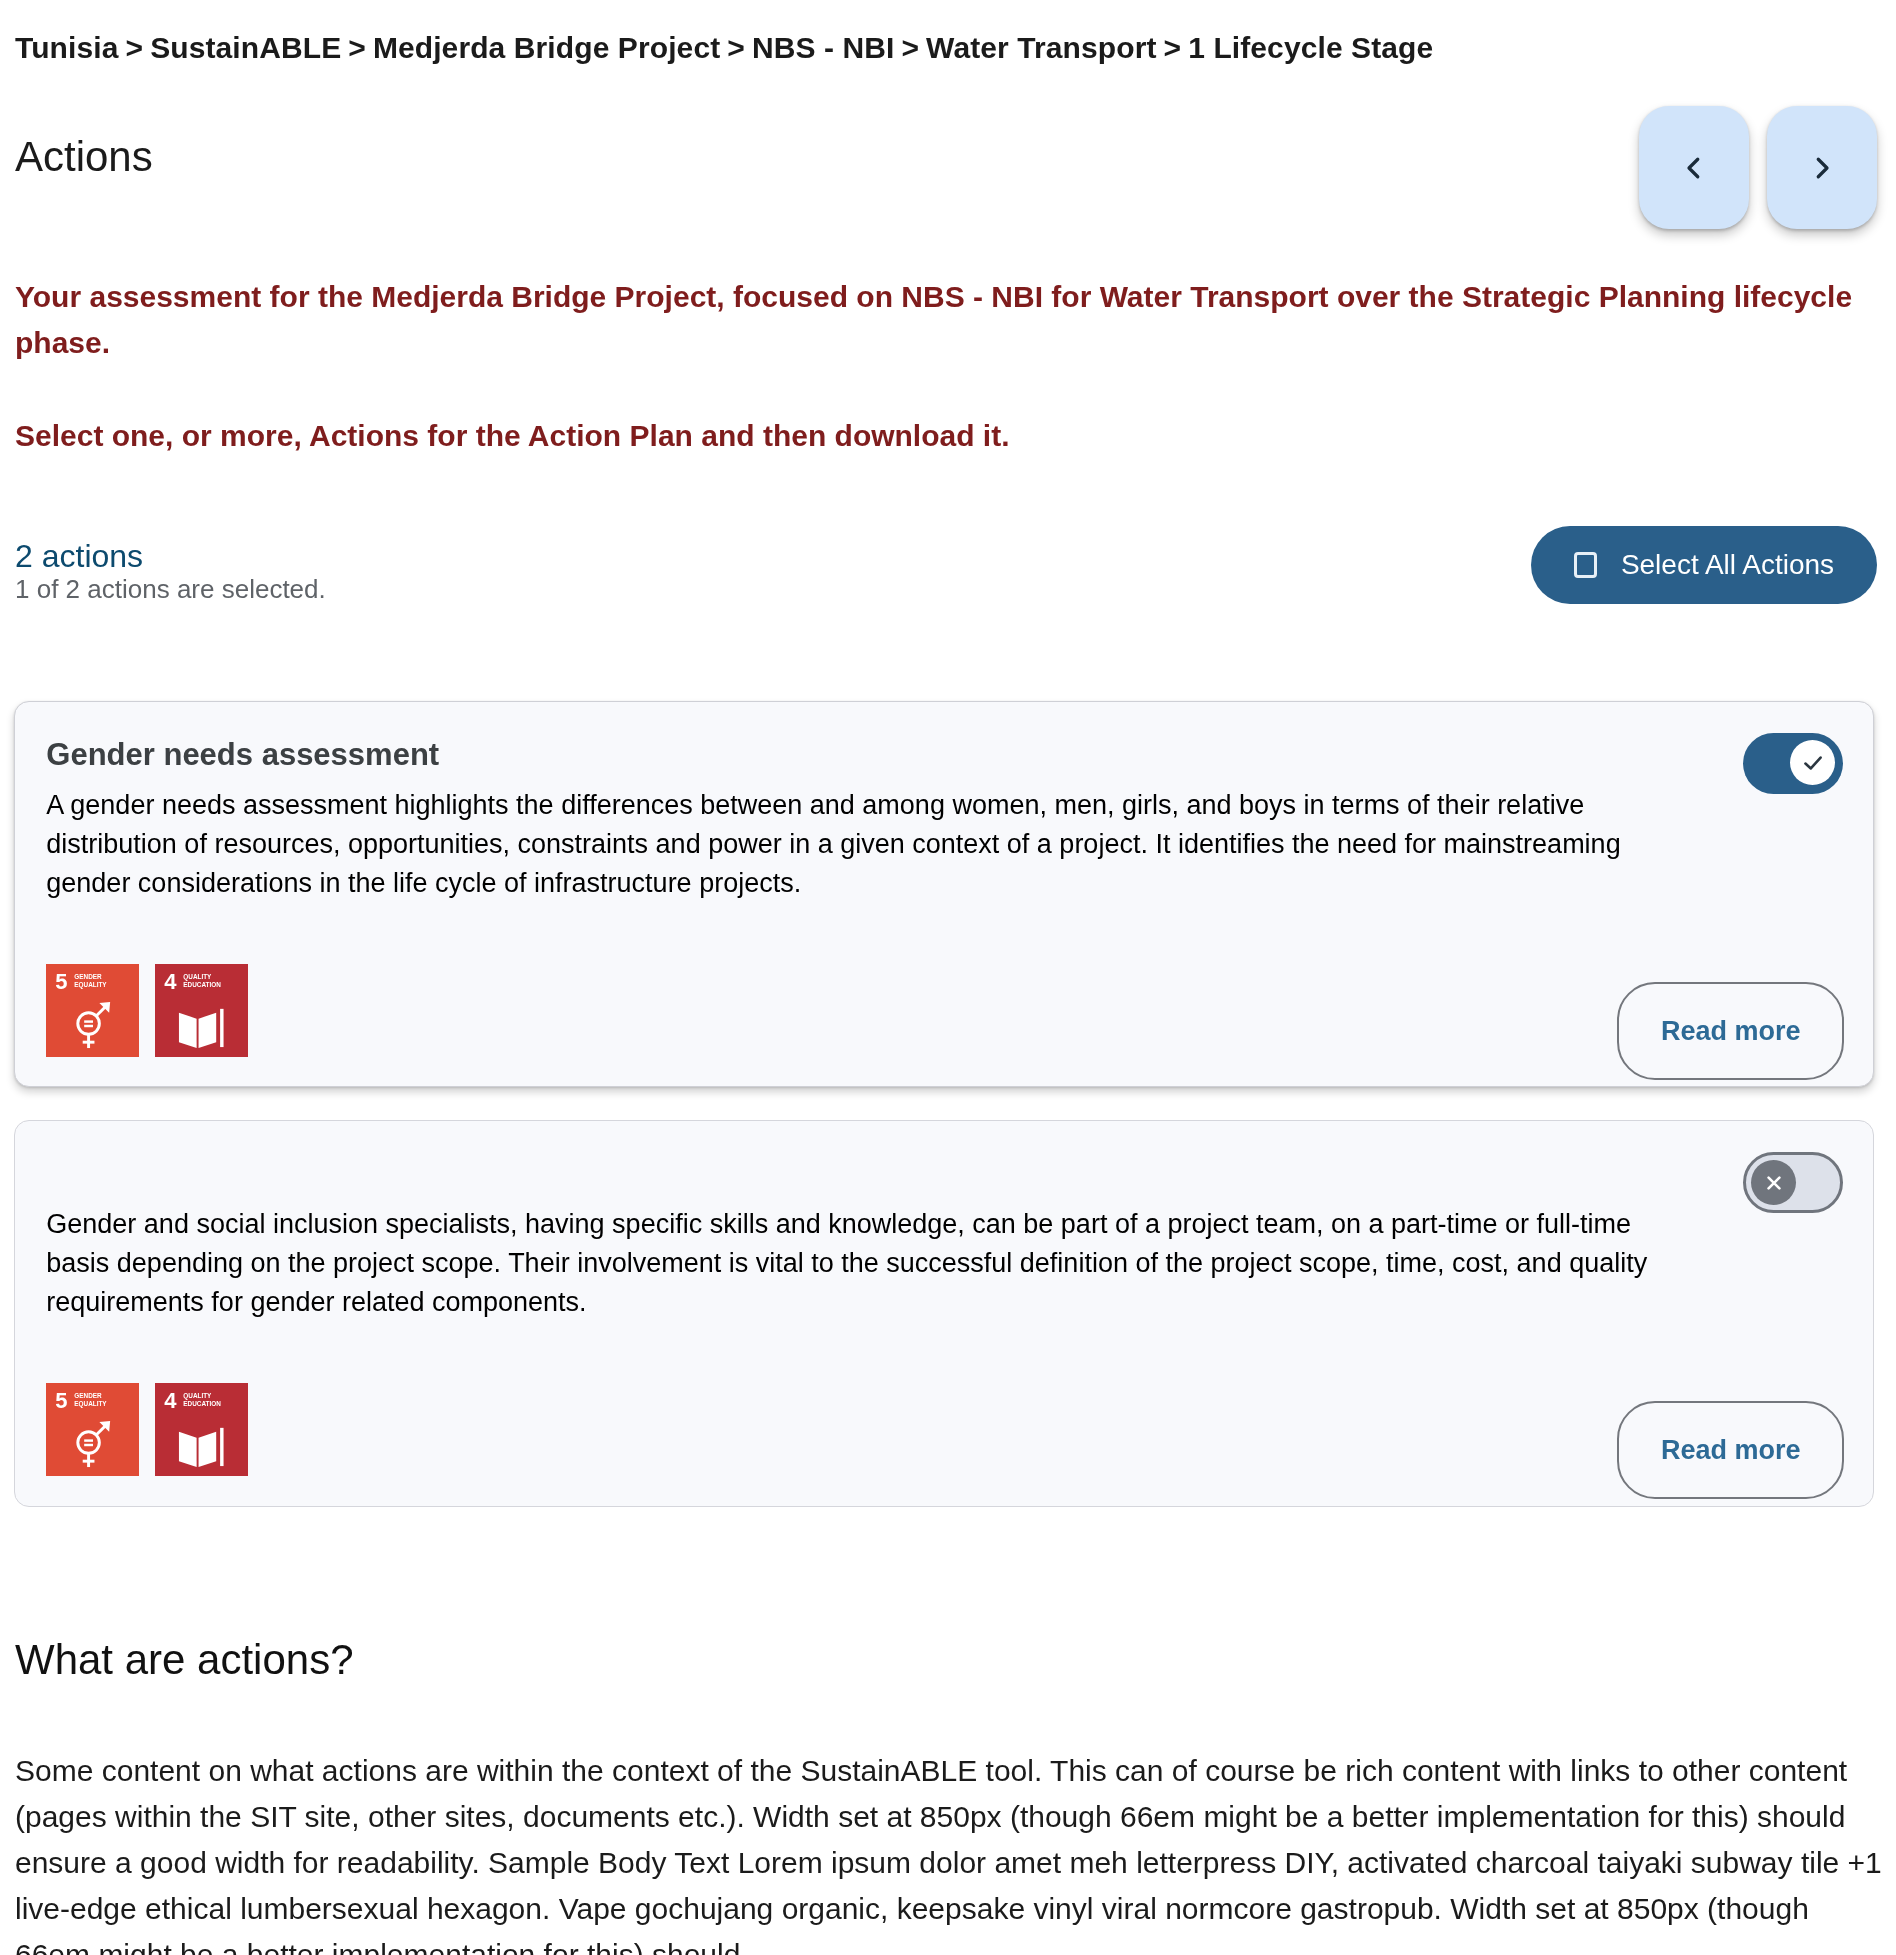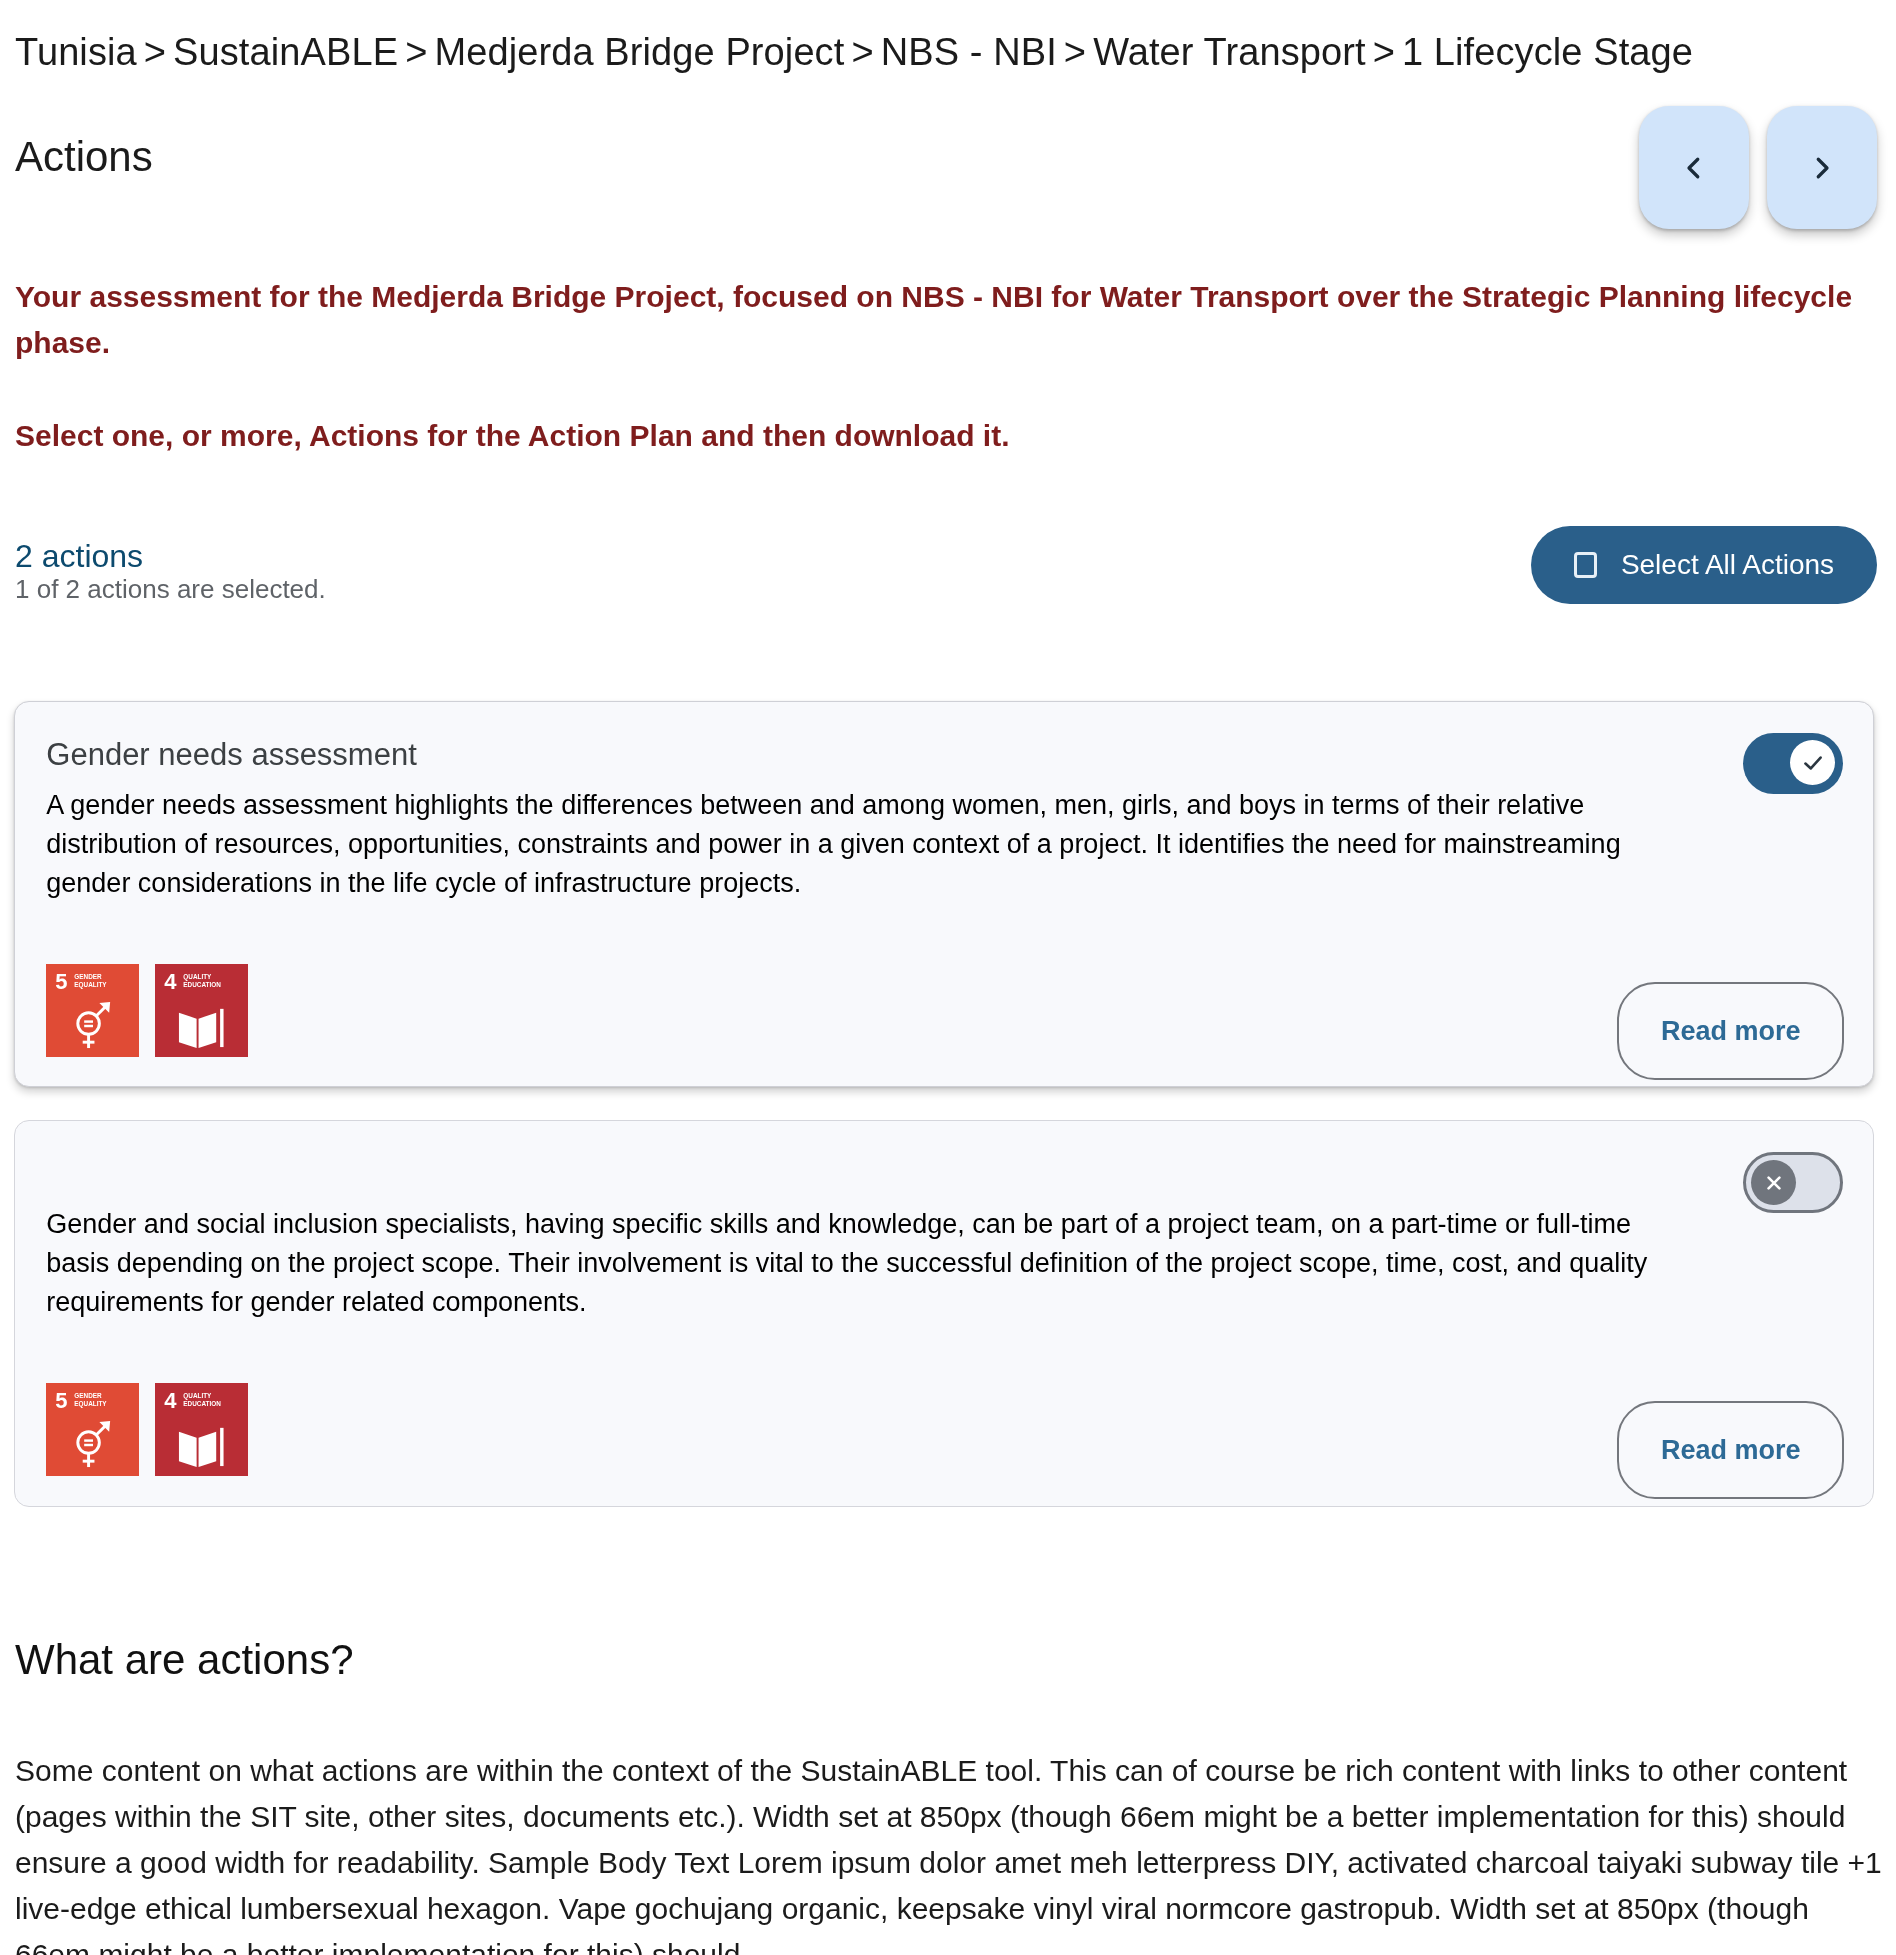--- a/index.html
+++ b/index.html
@@ -2,21 +2,21 @@
 <html style="font-size:8px"><head>
 <meta charset="utf-8">
 <style>
   html, body { margin: 0; padding: 0; }
   body {
     width: 1897px; height: 1955px; overflow: hidden; background: #ffffff;
     font-family: "Liberation Sans", "DejaVu Sans", sans-serif; color: #1b1b1b;
     position: relative;
   }
   .abs { position: absolute; }
-  .breadcrumb { left: 15px; top: 31px; font-size: 38px; font-weight: 400; color: #1b1b1b; white-space: nowrap; letter-spacing: 0.1px; }
+  .breadcrumb { left: 15px; top: 31px; font-size: 30px; font-weight: 700; color: #1b1b1b; white-space: nowrap; letter-spacing: 0.1px; }
   .breadcrumb .sep { margin: 0 7px; }
   .page-title { left: 15px; top: 133px; font-size: 42px; font-weight: 400; color: #1b1b1b; }
   .nav-btn {
     top: 106px; width: 110px; height: 123px; border-radius: 30px; background: #d1e4fa;
     box-shadow: 0 6px 11px rgba(0,0,0,0.22), 0 1.5px 3px rgba(0,0,0,0.18);
     display: flex; align-items: center; justify-content: center; cursor: pointer;
   }
   .nav-btn svg { width: 30px; height: 30px; }
   .intro { left: 15px; width: 1867px; font-size: 30px; font-weight: 600; line-height: 46px; color: #7f1d1d; margin: 0; }
   .count-title { left: 15px; top: 538px; font-size: 32px; color: #0c4a6e; }
@@ -24,21 +24,21 @@
   .select-all {
     left: 1531px; top: 526px; width: 346px; height: 78px; border-radius: 40px; background: #2a5f8a;
     color: #ffffff; display: flex; align-items: center; justify-content: center; gap: 24px;
     font-size: 28px; font-weight: 500; cursor: pointer; box-sizing: border-box;
   }
   .select-all .box { width: 23px; height: 26px; border: 3px solid #e8f0f7; border-radius: 4px; box-sizing: border-box; }
   .card {
     left: 14.3px; width: 1860px; background: #f8f9fc; border: 1.5px solid #d5d6dc; border-radius: 15px; box-sizing: border-box;
   }
   .card.raised { box-shadow: 0 5px 9px rgba(0,0,0,0.18), 0 1px 2.5px rgba(0,0,0,0.14); border-color: #cfd0d6; }
-  .card-title { position: absolute; left: 31px; top: 35px; font-size: 31px; font-weight: 400; color: #3c4043; }
+  .card-title { position: absolute; left: 31px; top: 35px; font-size: 31px; font-weight: 700; color: #3c4043; }
   .card-desc { position: absolute; left: 31px; top: 84px; width: 1655px; font-size: 27px; line-height: 39px; color: #000000; margin: 0; }
   .toggle {
     position: absolute; right: 30px; top: 31px; width: 100px; height: 61px; border-radius: 31px; box-sizing: border-box; cursor: pointer;
   }
   .toggle.on { background: #2a5f8a; }
   .toggle.off { background: #dde1ea; border: 3px solid #70757d; }
   .toggle .knob { position: absolute; border-radius: 50%; display: flex; align-items: center; justify-content: center; }
   .toggle.on .knob { width: 45px; height: 45px; right: 8px; top: 7.4px; background: #ffffff; }
   .toggle.off .knob { width: 45px; height: 45px; left: 5px; top: 5px; background: #70757d; }
   .toggle svg { width: 26px; height: 26px; }

